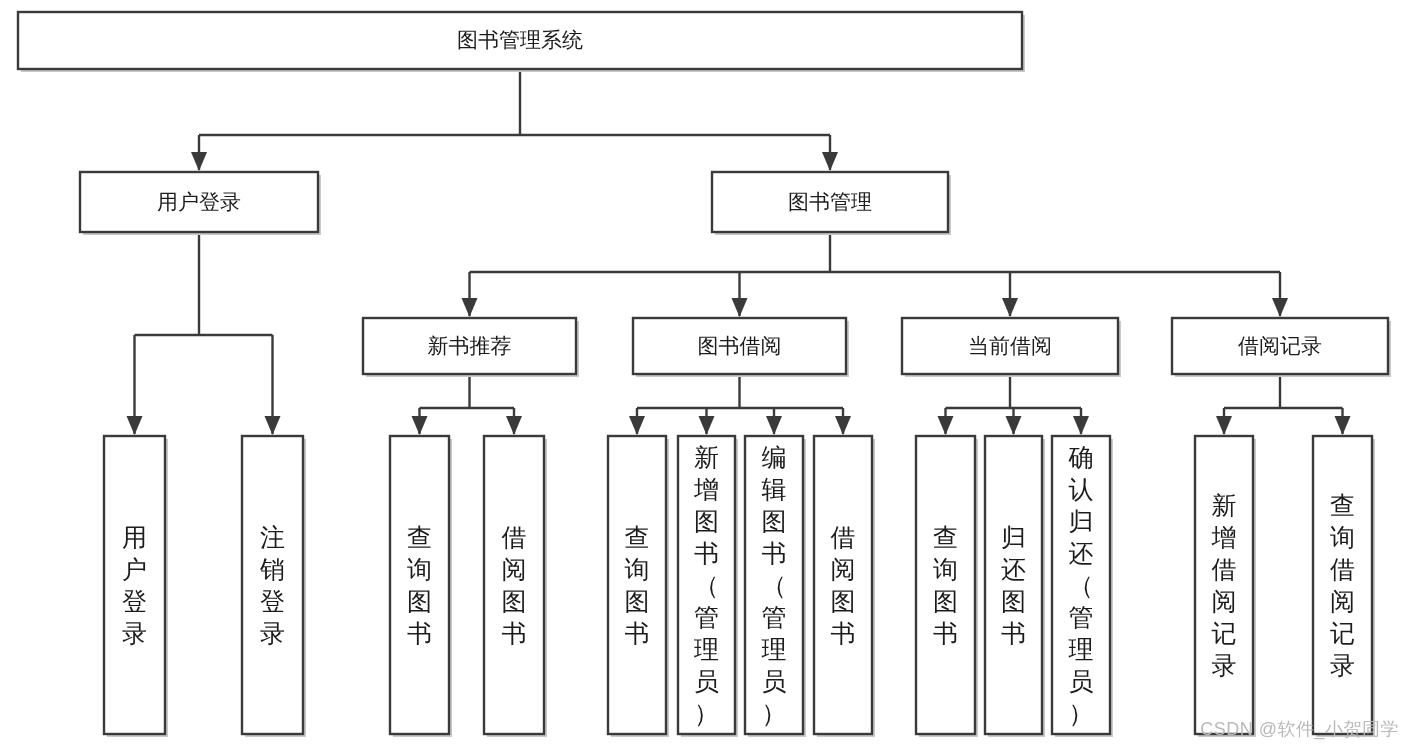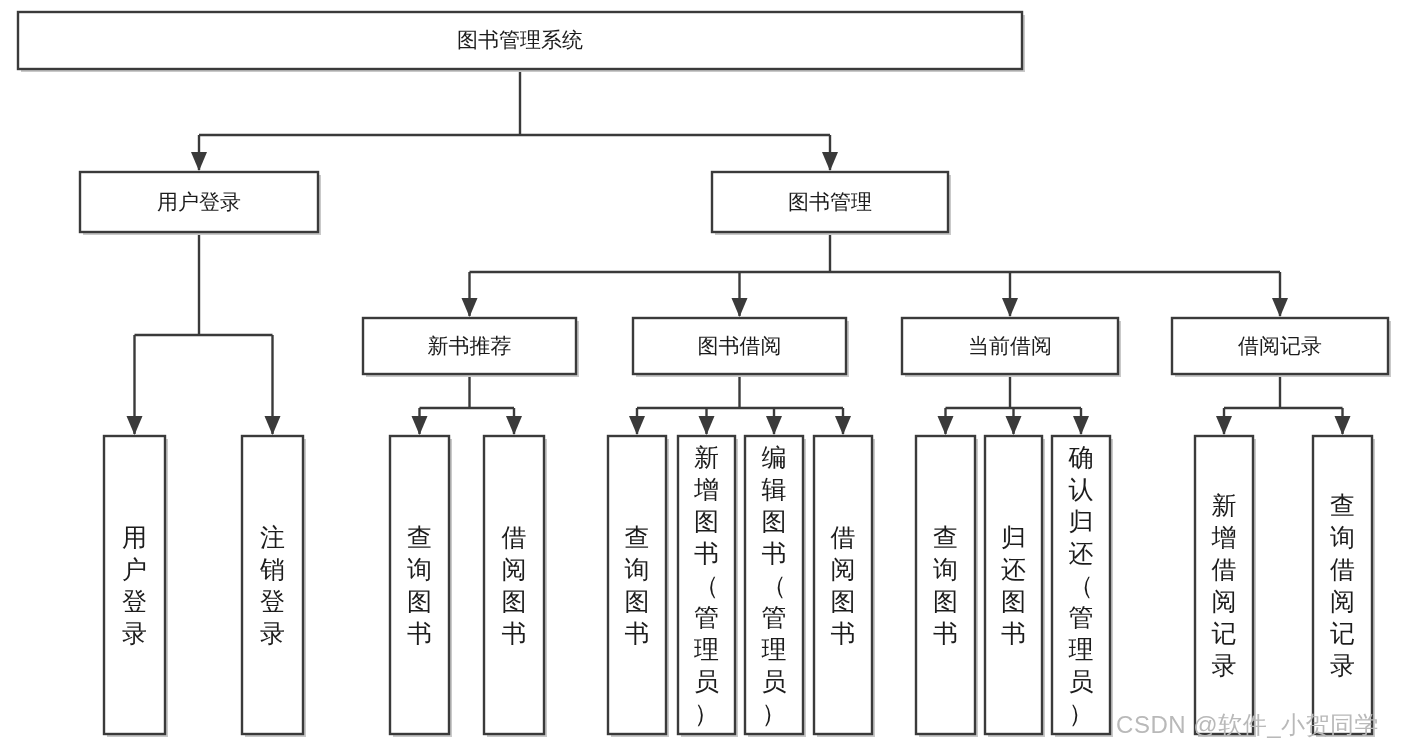--- a/index.html
+++ b/index.html
@@ -56,24 +56,24 @@
   }
   .node-label-vertical {
     font-family: "Liberation Sans", "DejaVu Sans", sans-serif;
     fill: #1c1c1c;
     font-size: 25px;
     text-anchor: middle;
     white-space: pre;
   }
   .watermark {
     position: absolute;
-    right: 26px;
+    right: 6px;
     bottom: 6px;
     font-family: "Liberation Sans", "DejaVu Sans", sans-serif;
-    font-size: 24px;
+    font-size: 18px;
     color: #b9b9b9;
     letter-spacing: 0.5px;
     user-select: none;
     pointer-events: none;
     white-space: nowrap;
   }
 </style>
 </head>
 <body>
 

